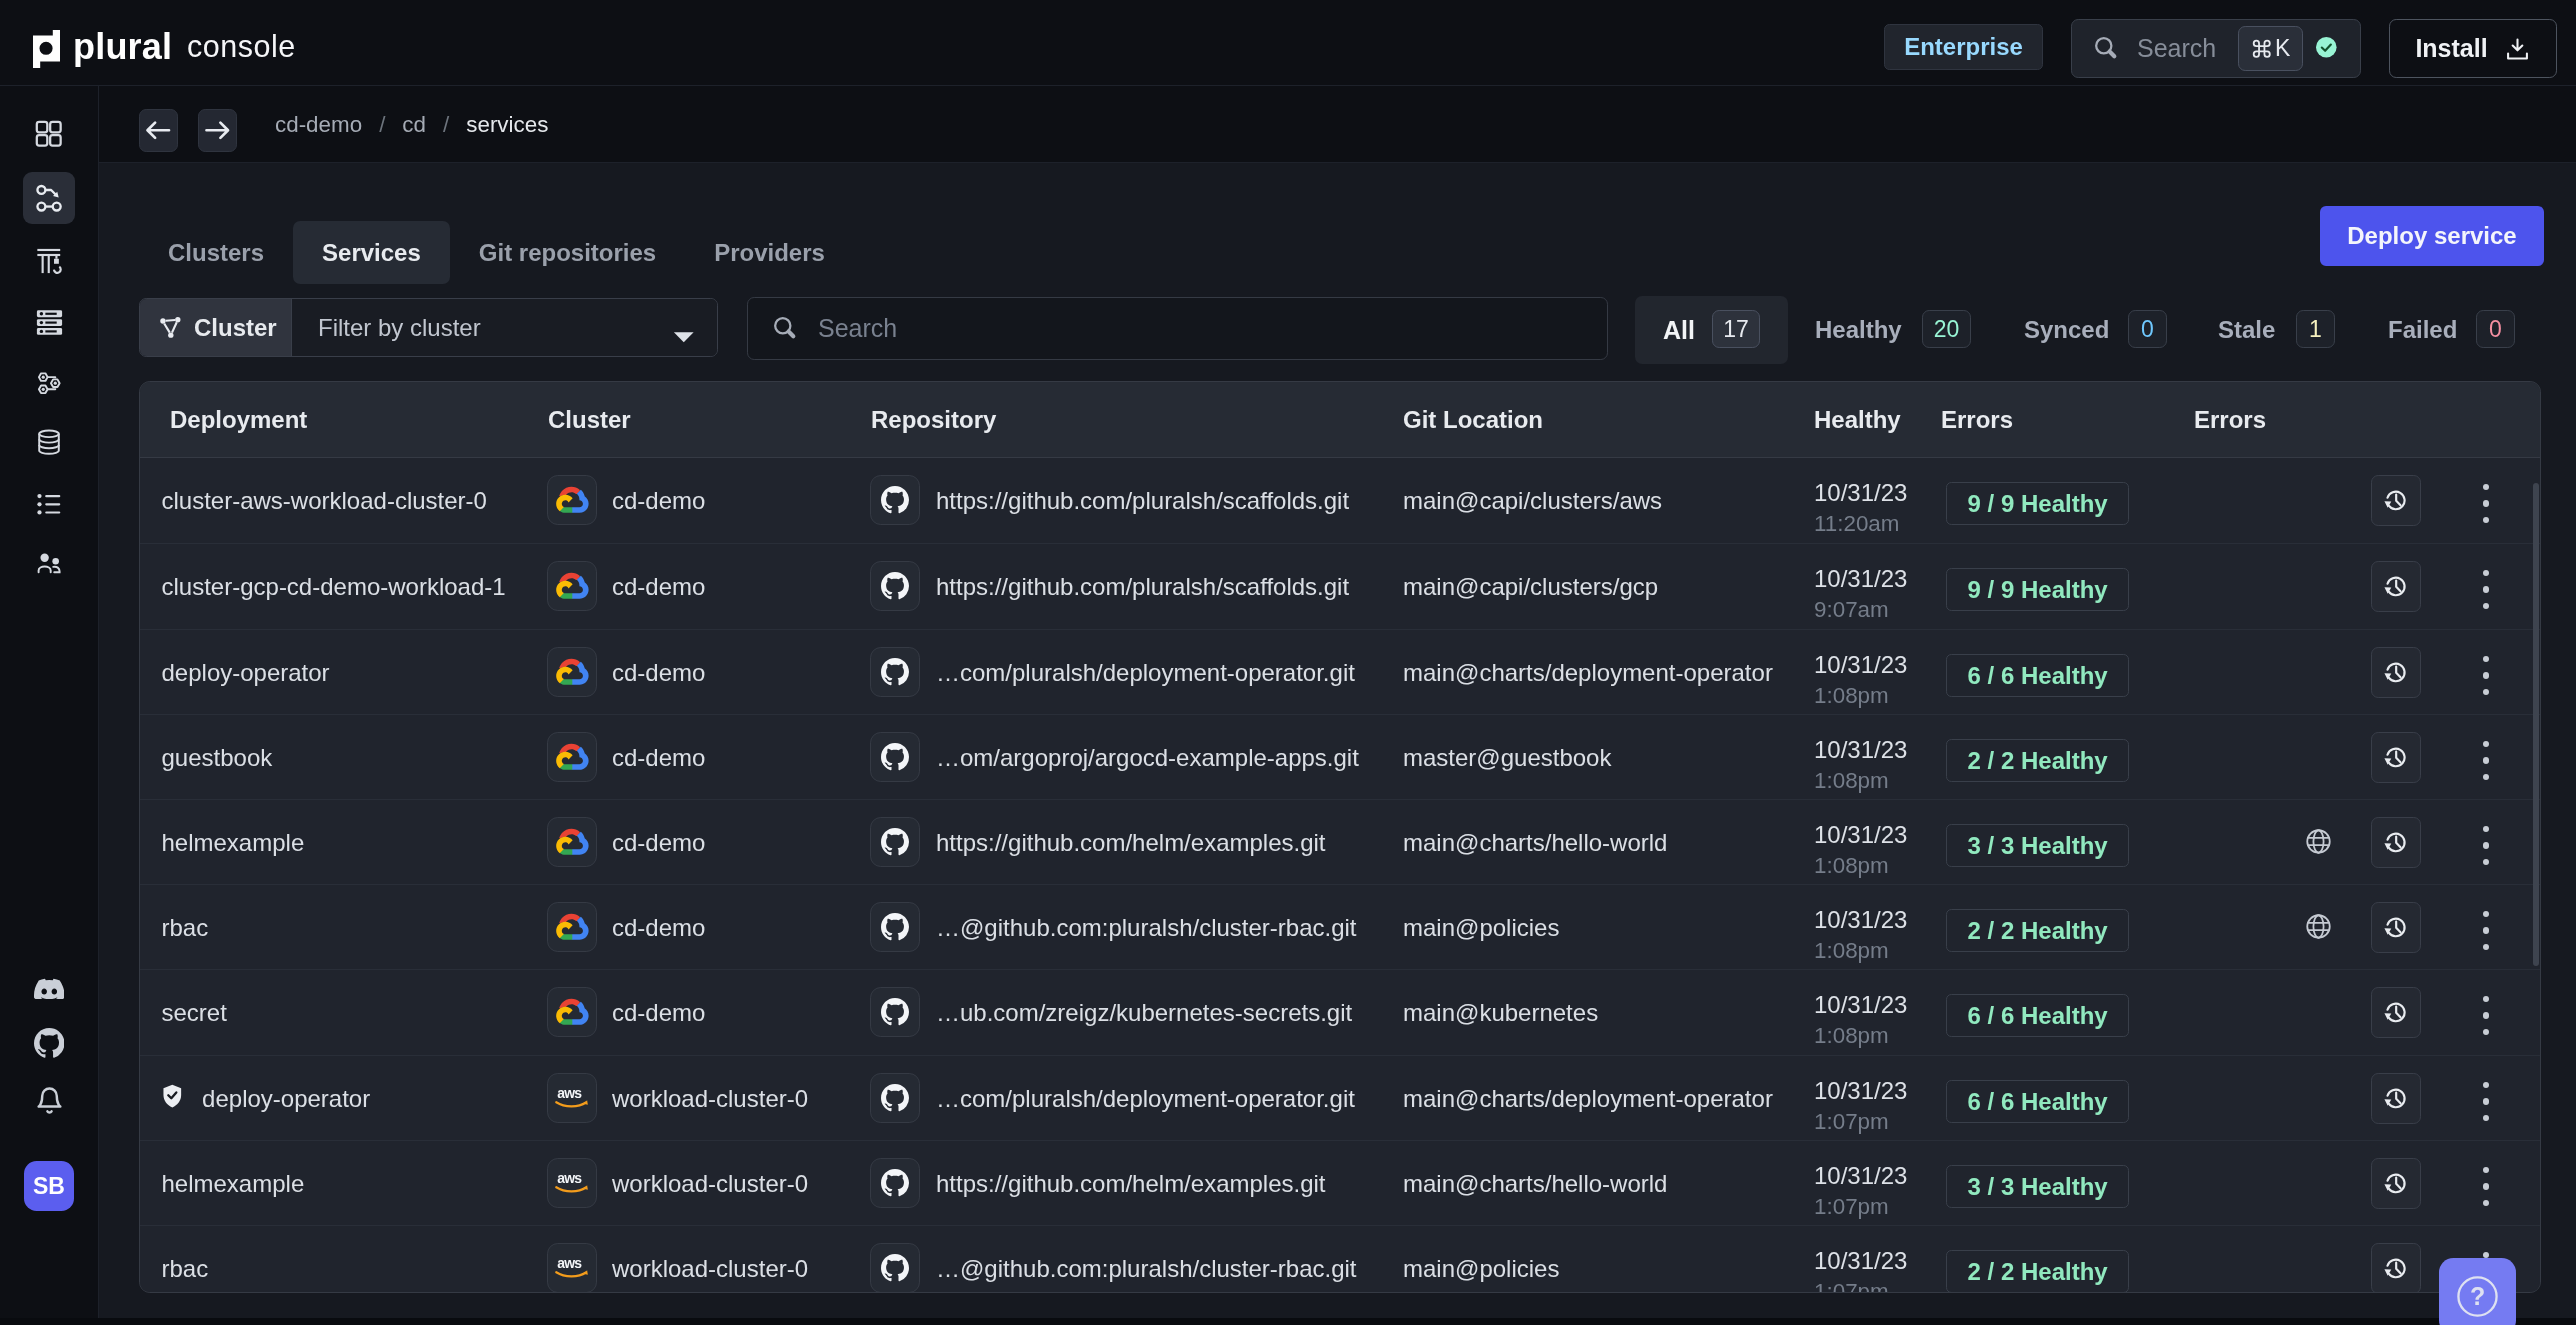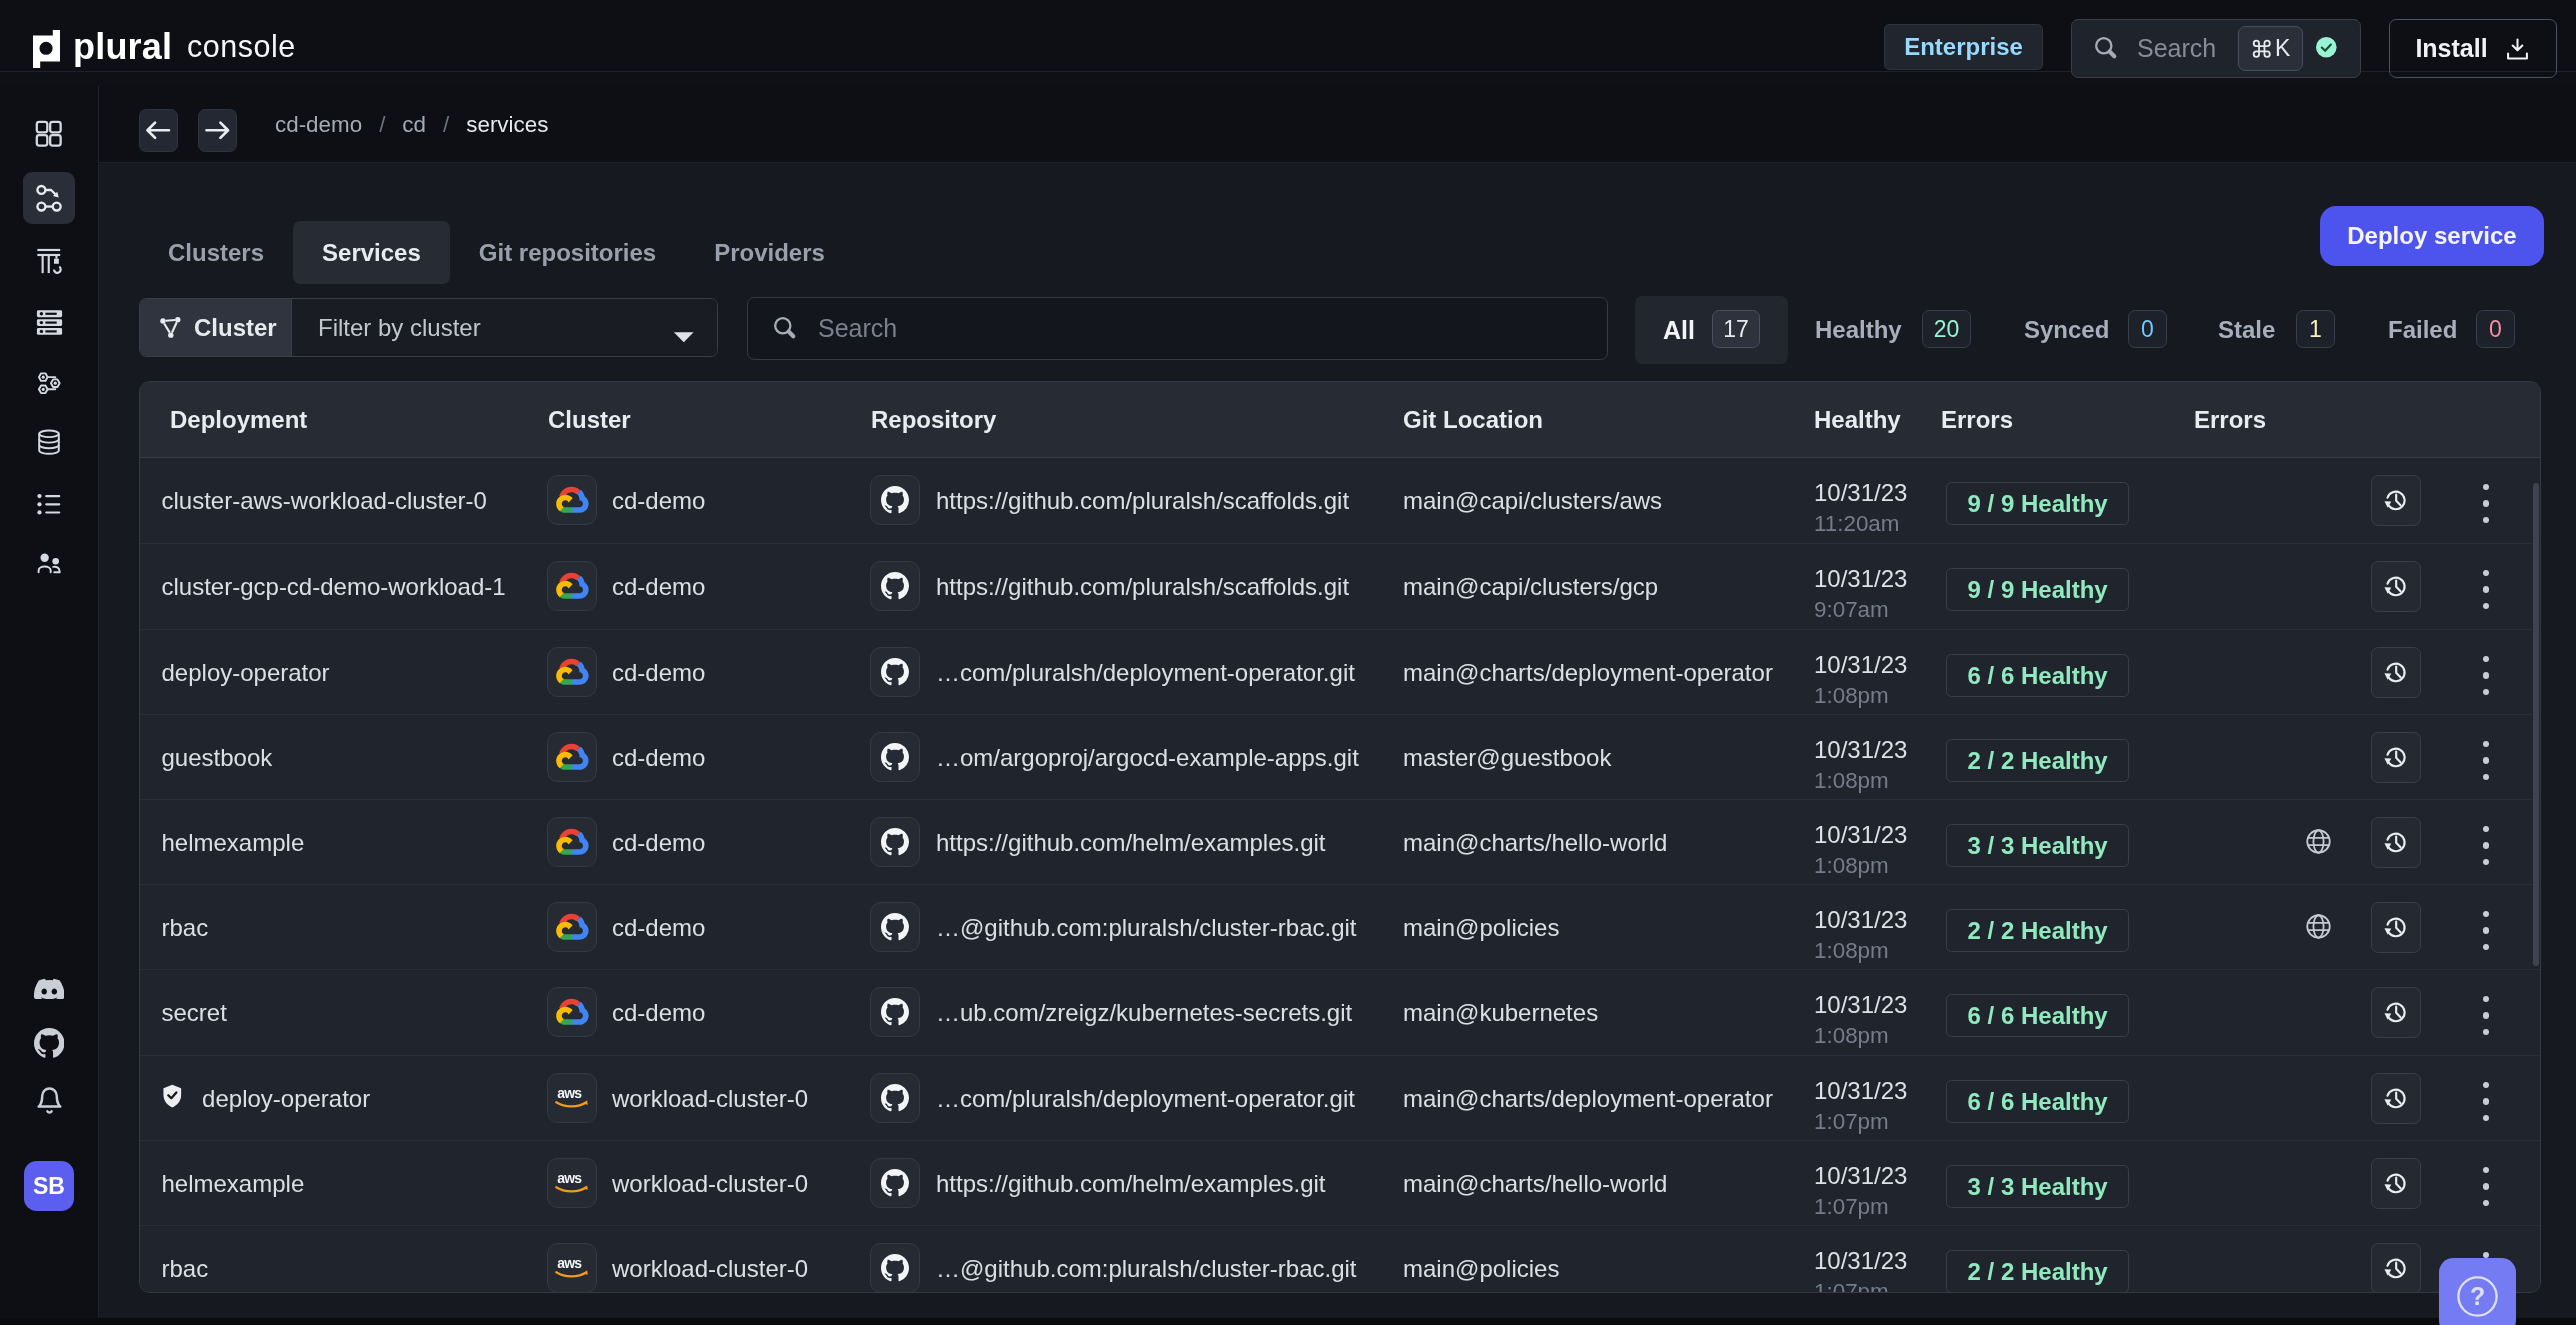--- a/index.html
+++ b/index.html
@@ -1,18 +1,18 @@
 <!DOCTYPE html>
 <html style="font-size:14.4px"><head><meta charset="utf-8"><style>
 * { margin:0; padding:0; box-sizing:border-box; }
 html,body { width:2576px; height:1326px; overflow:hidden; background:#0E1015;
   font-family:"Liberation Sans", sans-serif; -webkit-font-smoothing:antialiased; }
 
 
-#header { position:absolute; left:0; top:0; width:2576px; height:72px; background:#0E1015;
+#header { position:absolute; left:0; top:0; width:2576px; height:86px; background:#0E1015;
   border-bottom:0.9px solid #1E222B; z-index:5; }
 #logo-mark { position:absolute; left:33px; top:30px; }
 #logo-plural { position:absolute; left:73px; top:0; height:86px; line-height:93px; color:#FFFFFF;
   font-size:36px; font-weight:700; letter-spacing:0.2px; }
 #logo-console { position:absolute; left:187px; top:0; height:86px; line-height:93px; color:#F6F7F9;
   font-size:30.5px; font-weight:400; letter-spacing:0.5px; }
 #btn-enterprise { position:absolute; left:1884px; top:24px; width:159px; height:46px; background:#22262E;
   border:0.9px solid #303540; border-radius:5.4px; color:#99DAFF; font-size:24px; font-weight:700;
   display:flex; align-items:center; justify-content:center; }
 #searchbox { position:absolute; left:2071px; top:19px; width:290px; height:59px; background:#20242C;
@@ -49,21 +49,21 @@
 
 
 #content { position:absolute; left:99px; top:163px; width:2477px; height:1162px; background:#171A21; }
 
 
 #tabs { position:absolute; left:40px; top:58px; display:flex; height:63px; }
 .tab { height:63px; display:flex; align-items:center; padding:0 29px; color:#9BA1AC; font-size:24px;
   font-weight:700; border-radius:7.2px; }
 .tab.active { background:#272C35; color:#E9ECF0; }
 #btn-deploy { position:absolute; left:2221px; top:43px; width:224px; height:60px; background:#4E55EE;
-  border-radius:16px; color:#F5F6FC; font-size:24px; font-weight:700; display:flex; align-items:center;
+  border-radius:6px; color:#F5F6FC; font-size:24px; font-weight:700; display:flex; align-items:center;
   justify-content:center; }
 
 
 #filter { position:absolute; left:40px; top:135px; width:579px; height:59px; border:0.9px solid #3A3F4A;
   border-radius:7.2px; display:flex; overflow:hidden; }
 #filter .seg1 { width:152px; background:#31353F; display:flex; align-items:center; gap:12.6px; padding-left:19px;
   color:#E8EBEF; font-size:24px; font-weight:700; border-right:0.9px solid #3A3F4A; }
 #filter .seg2 { flex:1; background:#1A1D24; display:flex; align-items:center; padding-left:26px;
   color:#C2C7D0; font-size:24px; position:relative; }
 #filter .seg2 .caret { position:absolute; right:23px; top:23px; }

